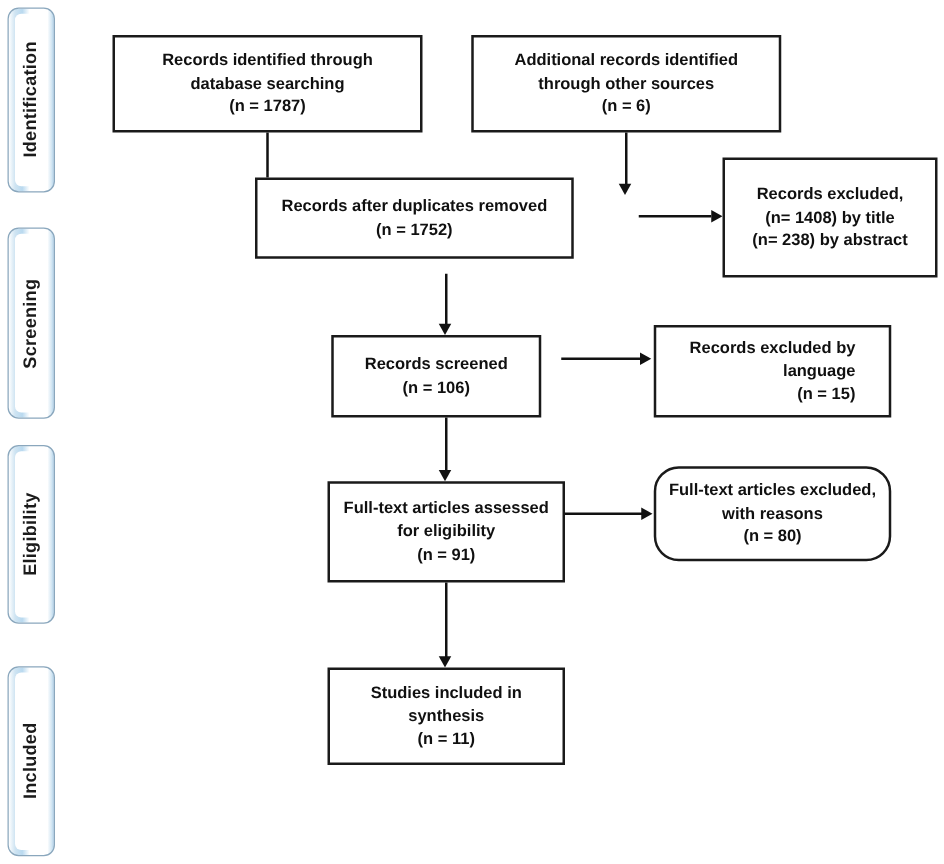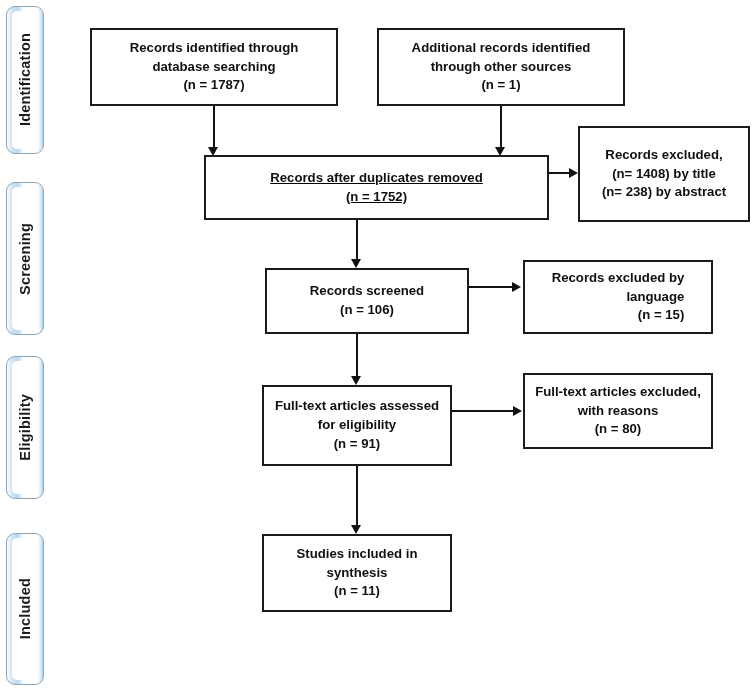--- a/index.html
+++ b/index.html
@@ -159,52 +159,52 @@
 
   <div class="flow-box" style="left:90px; top:28px; width:248px; height:78px;">
     <span class="flow-text">Records identified through
 database searching
 (n = 1787)</span>
   </div>
 
   <div class="flow-box" style="left:377px; top:28px; width:248px; height:78px;">
     <span class="flow-text">Additional records identified
 through other sources
-(n = 1)</span>
-  </div>
-
-  <div class="flow-box" style="left:204px; top:155px; width:345px; height:65px;text-decoration:underline;">
+(n = 6)</span>
+  </div>
+
+  <div class="flow-box" style="left:204px; top:142px; width:255px; height:65px;">
     <span class="flow-text">Records after duplicates removed
 (n = 1752)</span>
   </div>
 
   <div class="flow-box" style="left:578px; top:126px; width:172px; height:96px;">
     <span class="flow-text">Records excluded,
 (n= 1408) by title
 (n= 238) by abstract</span>
   </div>
 
-  <div class="flow-box" style="left:265px; top:268px; width:204px; height:66px;">
+  <div class="flow-box" style="left:265px; top:268px; width:168px; height:66px;">
     <span class="flow-text">Records screened
 (n = 106)</span>
   </div>
 
   <div class="flow-box" style="left:523px; top:260px; width:190px; height:74px;text-align:right;">
     <span class="flow-text">Records excluded by
 language
 (n = 15)</span>
   </div>
 
   <div class="flow-box" style="left:262px; top:385px; width:190px; height:81px;">
     <span class="flow-text">Full-text articles assessed
 for eligibility
 (n = 91)</span>
   </div>
 
-  <div class="flow-box" style="left:523px; top:373px; width:190px; height:76px;">
+  <div class="flow-box" style="left:523px; top:373px; width:190px; height:76px;border-radius:20px;">
     <span class="flow-text">Full-text articles excluded,
 with reasons
 (n = 80)</span>
   </div>
 
   <div class="flow-box" style="left:262px; top:534px; width:190px; height:78px;">
     <span class="flow-text">Studies included in
 synthesis
 (n = 11)</span>
   </div>

